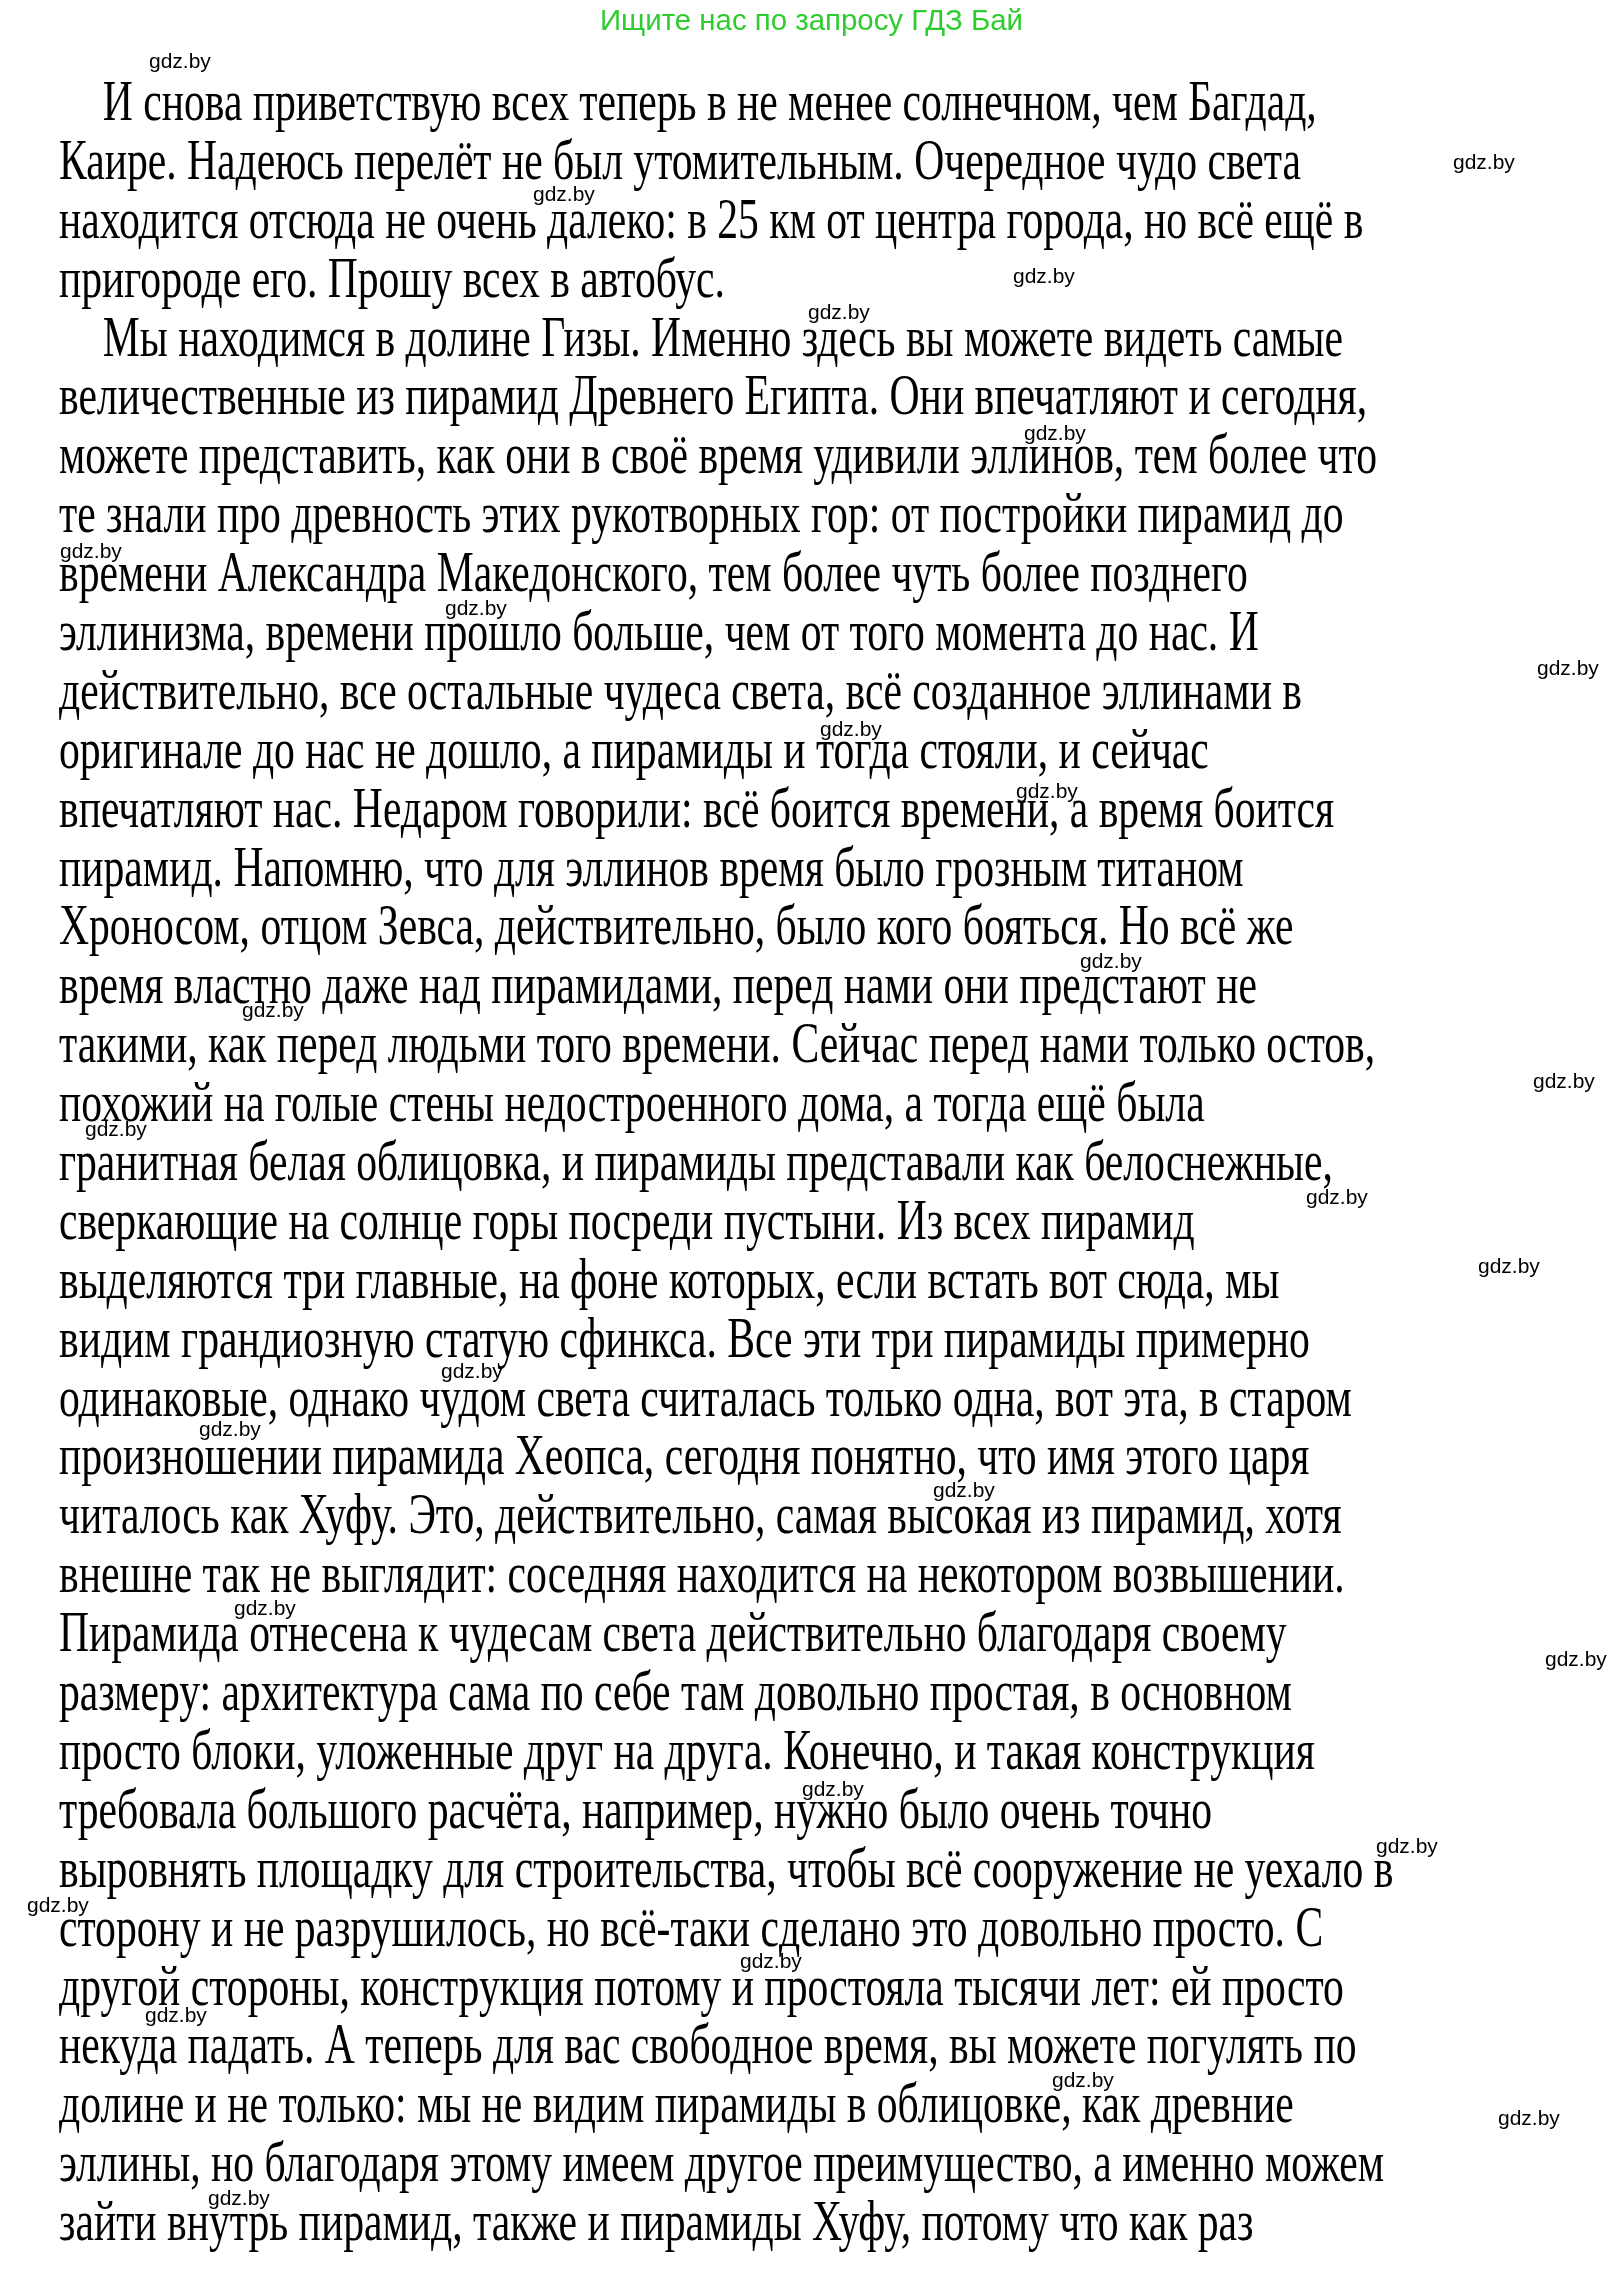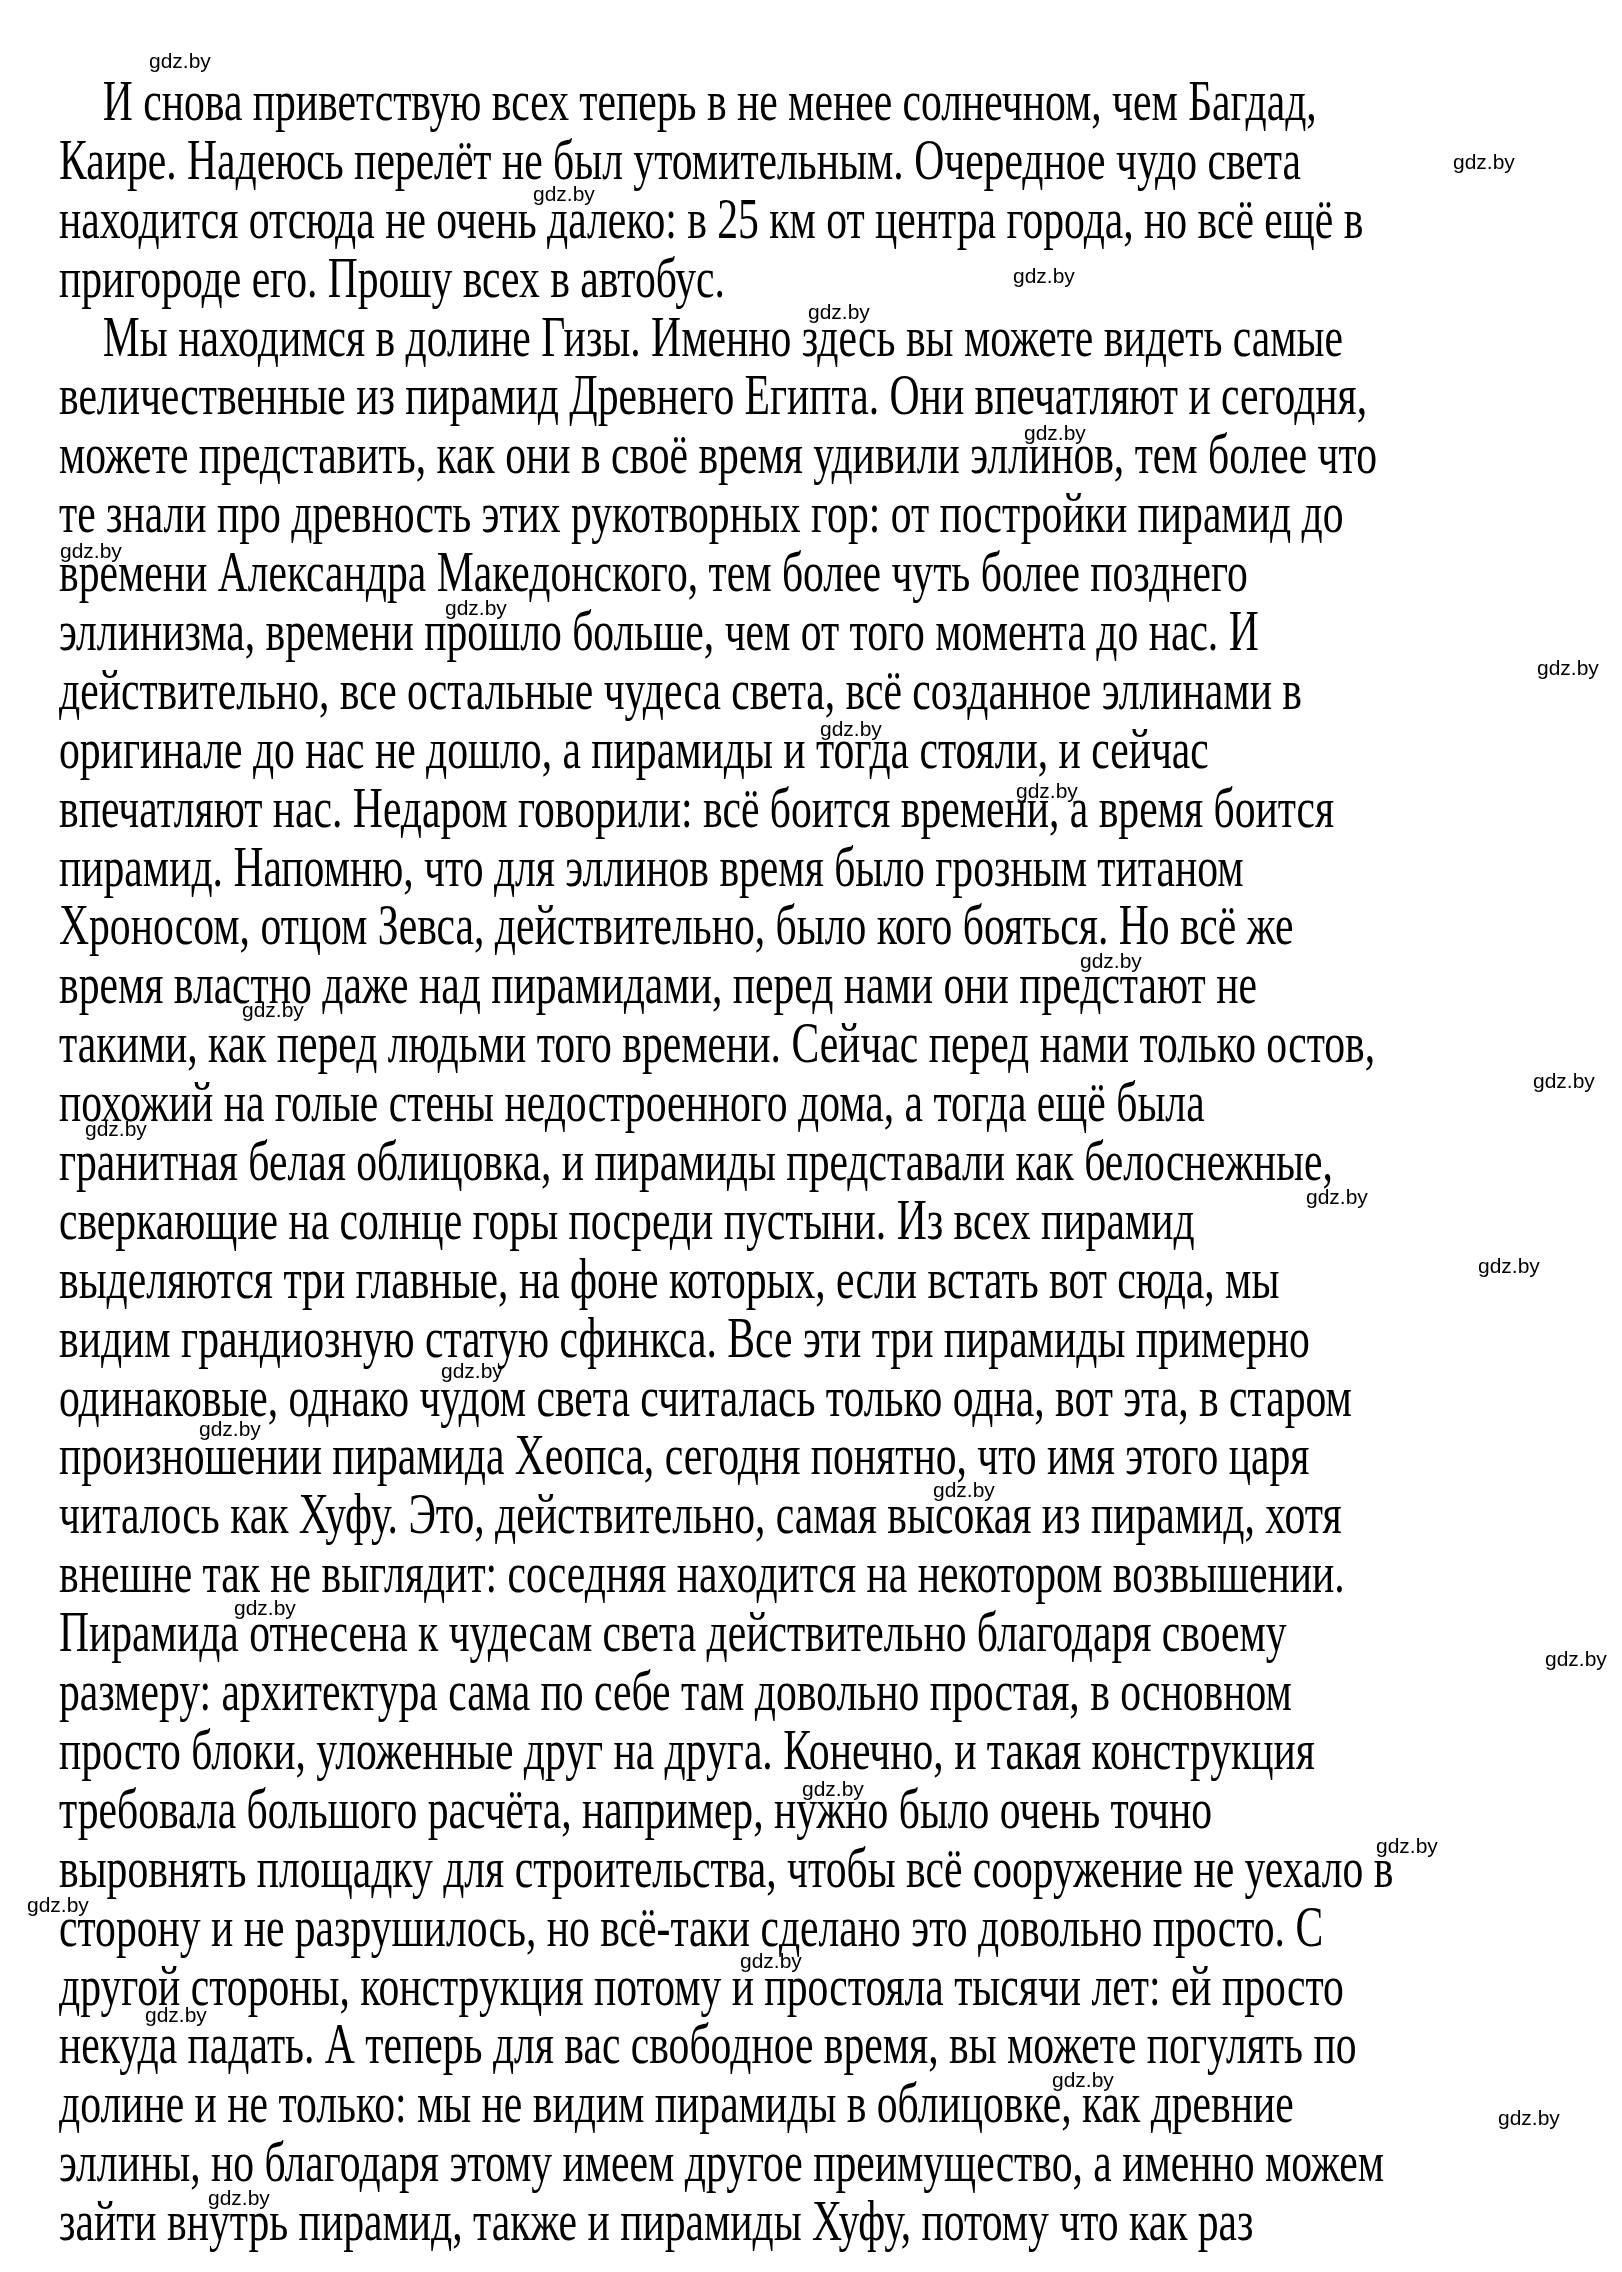--- a/index.html
+++ b/index.html
@@ -70,20 +70,21 @@
     font-size: 27px;
     line-height: 32px;
     word-spacing: 4.5px;
     white-space: nowrap;
   }
 </style>
 </head>
 <body>
 
 <div class="page">
+  <div class="banner-top" style="color: rgb(46, 204, 46);">Ищите нас по запросу ГДЗ Бай</div>
 
   <div class="text-block" id="lines-container">
       <div class="line" style="top: 0px;"><span class="line-inner indent" style="color: rgb(0, 0, 0);">И снова приветствую всех теперь в не менее солнечном, чем Багдад,</span></div>
       <div class="line" style="top: 59px;"><span class="line-inner" style="color: rgb(0, 0, 0);">Каире. Надеюсь перелёт не был утомительным. Очередное чудо света</span></div>
       <div class="line" style="top: 118px;"><span class="line-inner" style="color: rgb(0, 0, 0);">находится отсюда не очень далеко: в 25 км от центра города, но всё ещё в</span></div>
       <div class="line" style="top: 177px;"><span class="line-inner" style="color: rgb(0, 0, 0);">пригороде его. Прошу всех в автобус.</span></div>
       <div class="line" style="top: 236px;"><span class="line-inner indent" style="color: rgb(0, 0, 0);">Мы находимся в долине Гизы. Именно здесь вы можете видеть самые</span></div>
       <div class="line" style="top: 294px;"><span class="line-inner" style="color: rgb(0, 0, 0);">величественные из пирамид Древнего Египта. Они впечатляют и сегодня,</span></div>
       <div class="line" style="top: 353px;"><span class="line-inner" style="color: rgb(0, 0, 0);">можете представить, как они в своё время удивили эллинов, тем более что</span></div>
       <div class="line" style="top: 412px;"><span class="line-inner" style="color: rgb(0, 0, 0);">те знали про древность этих рукотворных гор: от постройки пирамид до</span></div>

